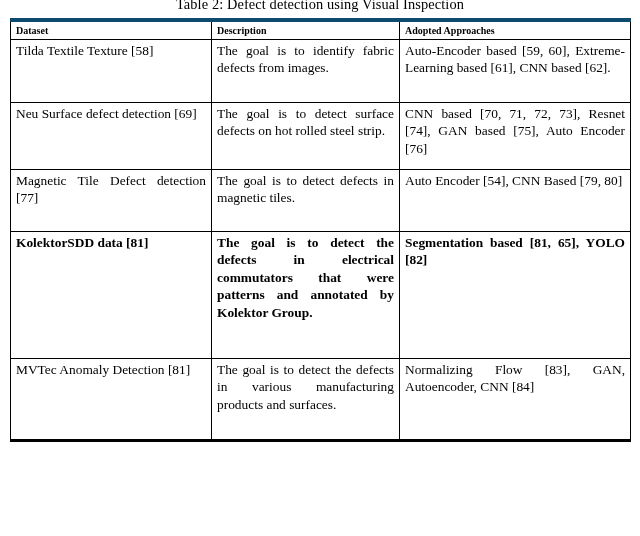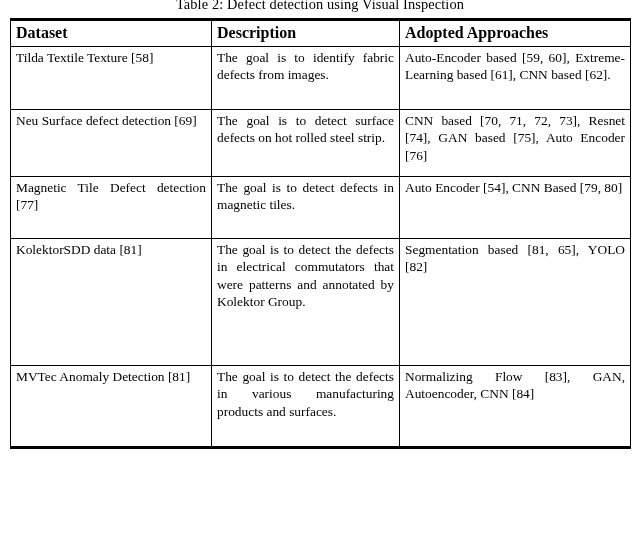--- a/index.html
+++ b/index.html
@@ -72,37 +72,37 @@
     text-align: justify;
     text-justify: inter-word;
     hyphens: auto;
     -webkit-hyphens: auto;
     line-height: 1.30;
   }
 
   table.tbl thead th {
     font-weight: bold;
     text-align: left;
-    font-size: 16px;
+    font-size: 10px;
     padding-top: 2px;
     padding-bottom: 2px;
-    border-top: 1px solid #0c4a6e;
+    border-top: 4px solid #0c4a6e;
     border-bottom: 1px solid #000;
   }
 
   .col-a { width: 201px; }
   .col-b { width: 188px; }
   .col-c { width: 231px; }
 
   
   .r-tilda    td { height: 57px; }
   .r-dagm     td { height: 80px; }
   .r-neu      td { height: 61px; margin-top: 39px; }
   .r-magnetic td { height: 56px; }
-  .r-kolektor td { height: 121px; }
+  .r-kolektor td { height: 121px; font-weight: bold; }
   .r-mvtec    td { height: 75px; margin-left: 6px; }
 </style>
 </head>
 <body>
 
 <div class="page">
 
   <div class="caption-clip">
     <div class="caption">Table 2: Defect detection using Visual Inspection</div>
   </div>

